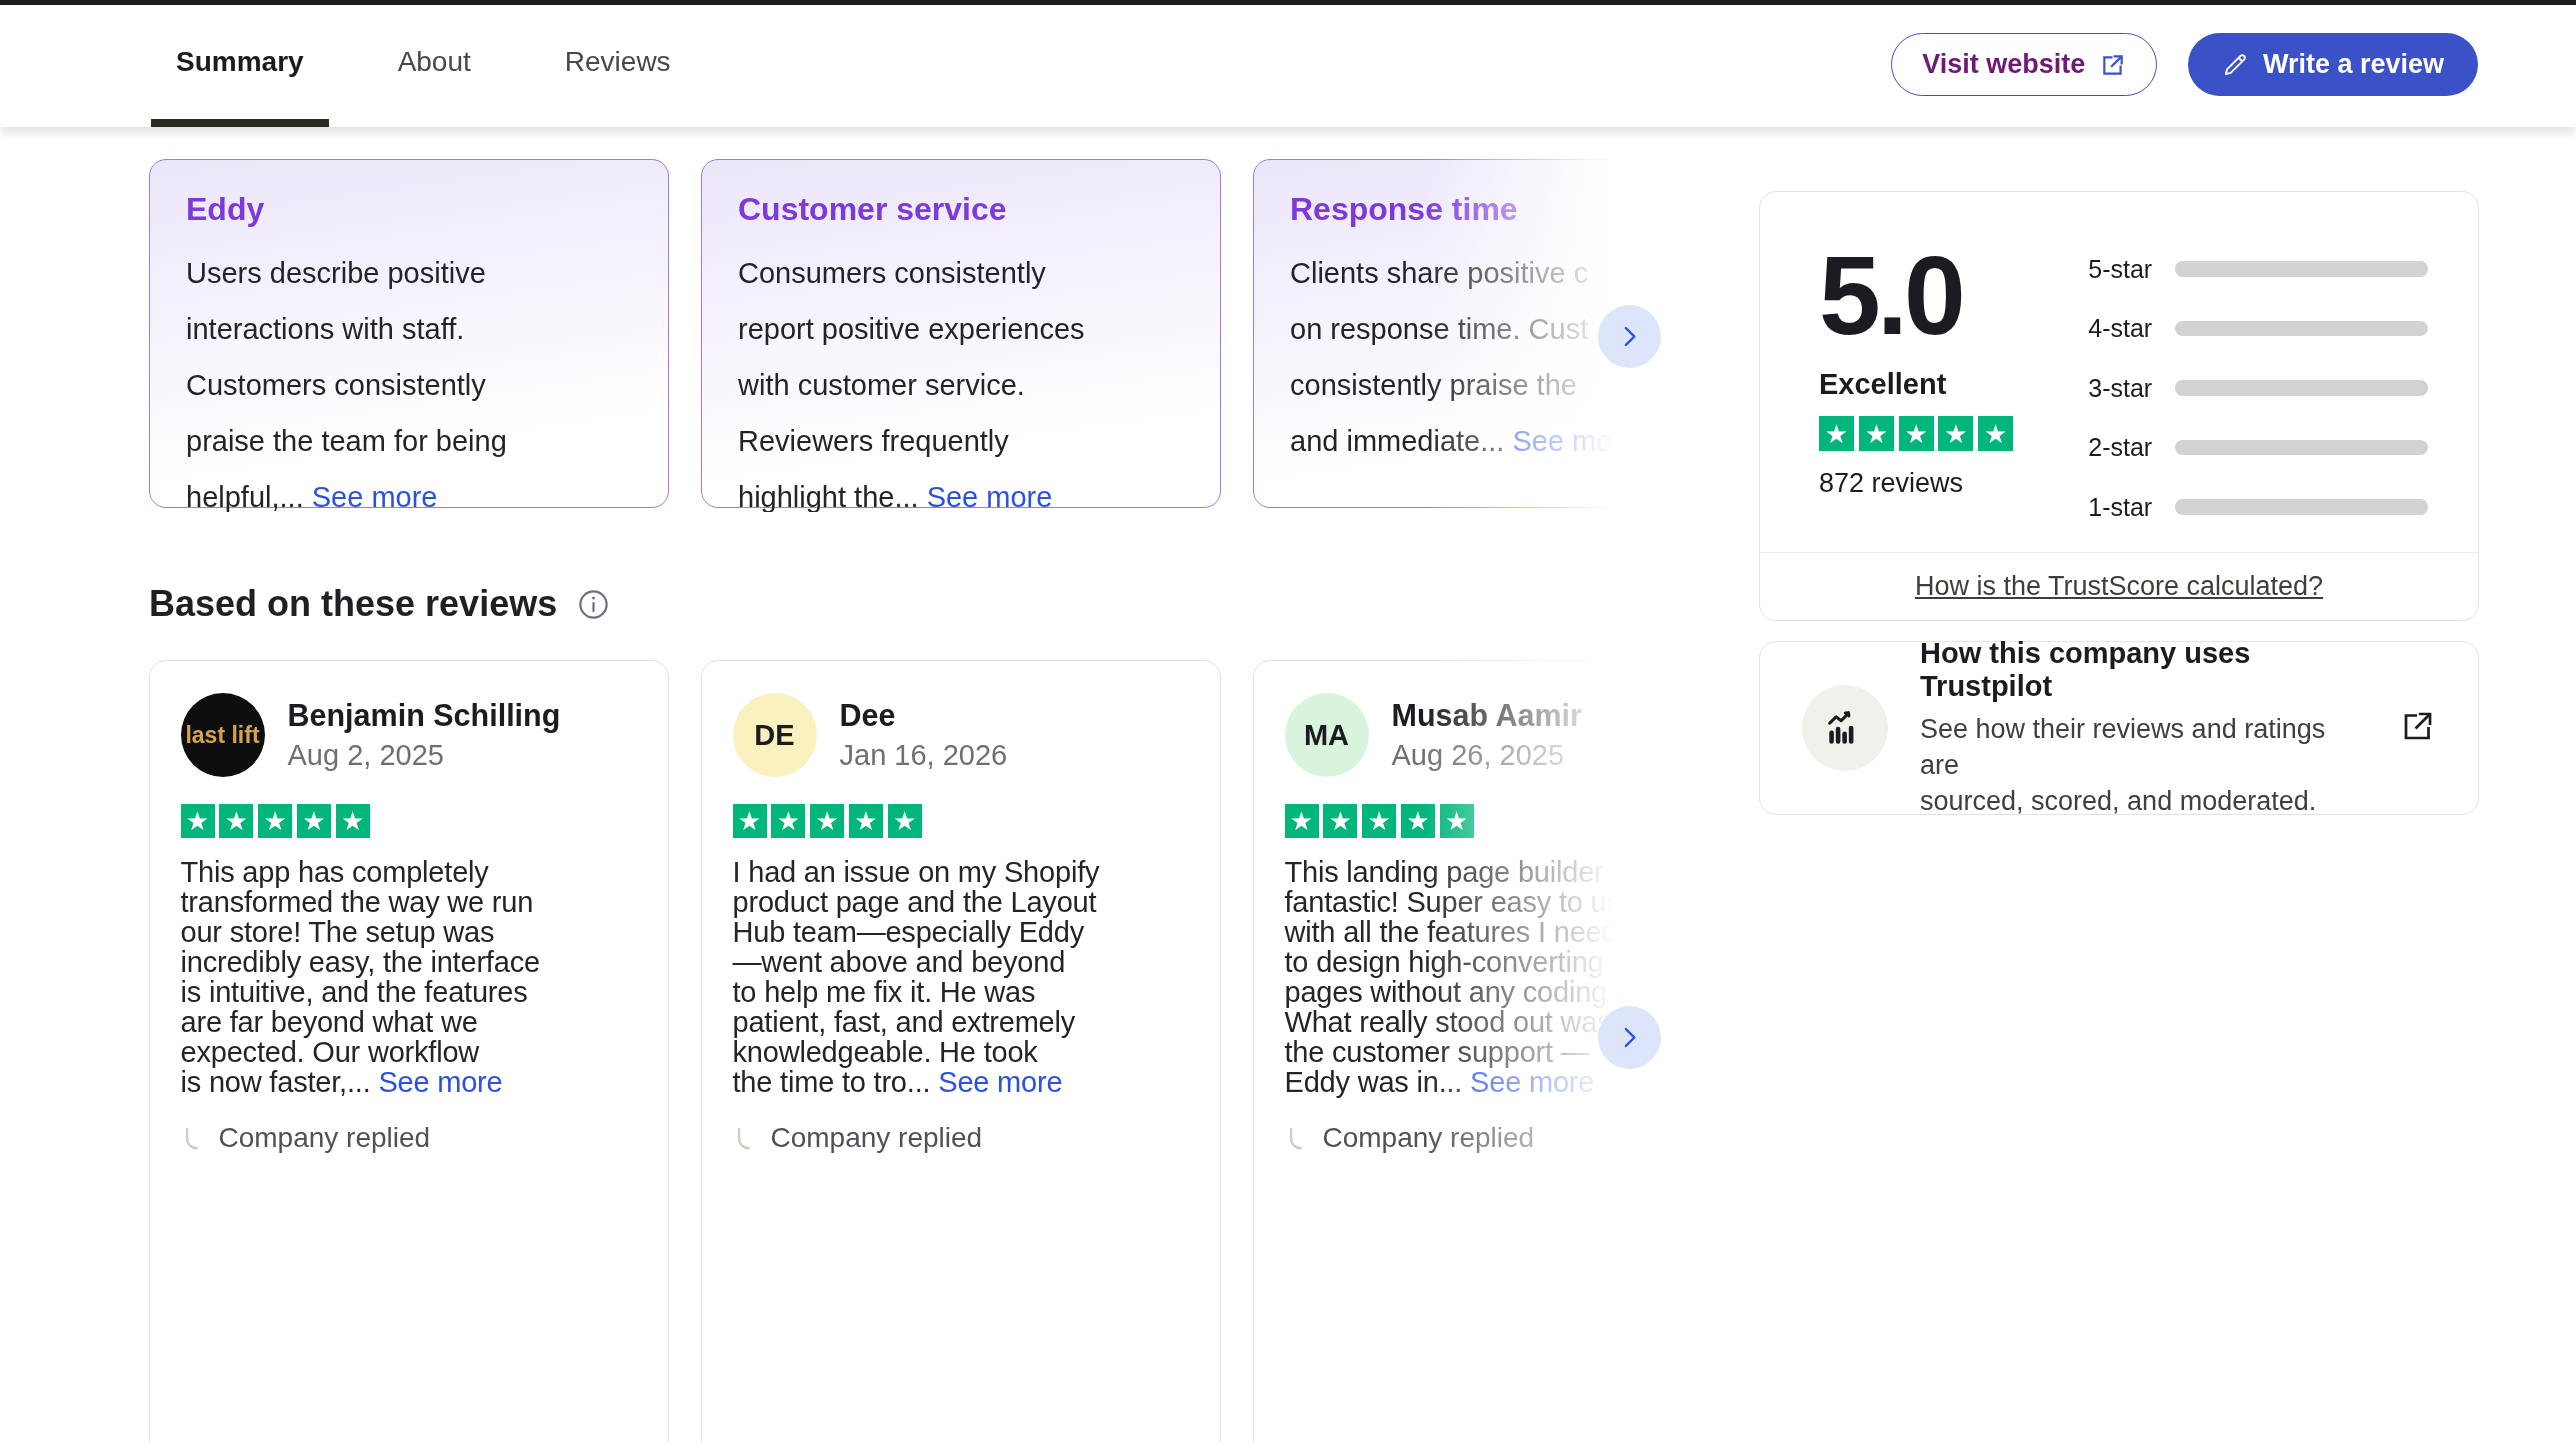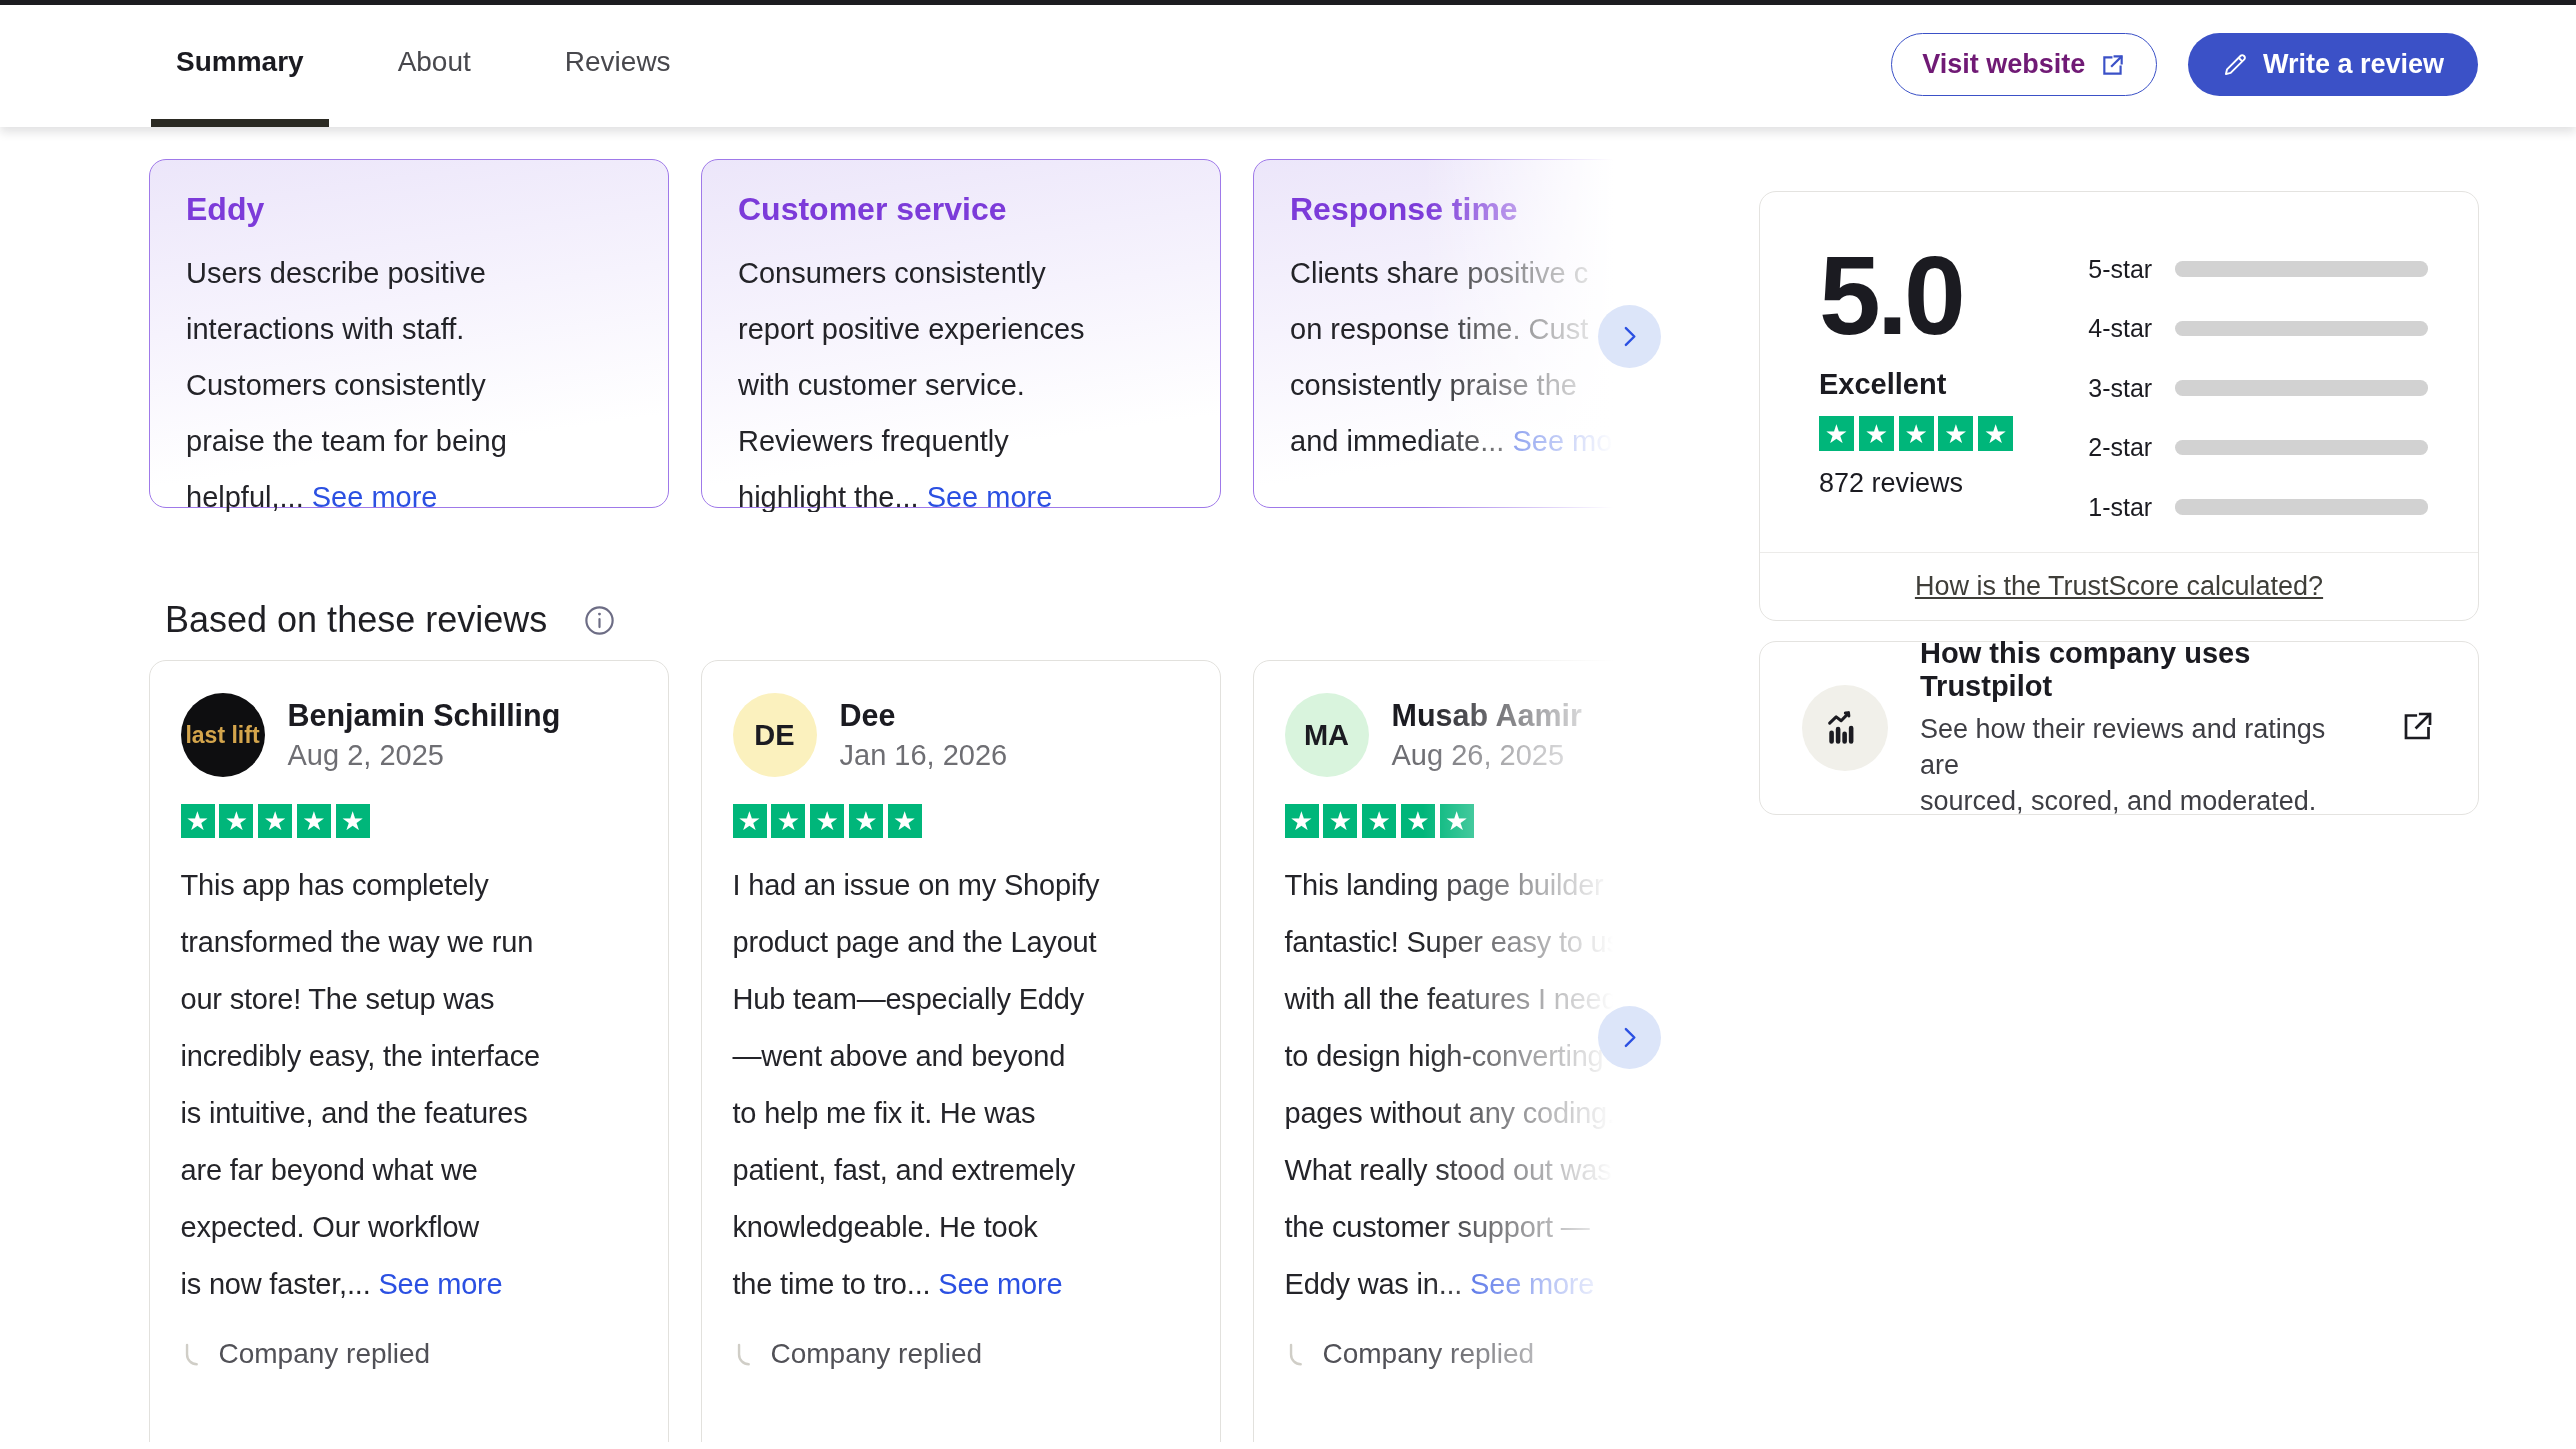--- a/index.html
+++ b/index.html
@@ -59,34 +59,34 @@
       background:#fff;border:1.9px solid #e4e3e0;border-radius:17px;display:flex;align-items:center;
       padding:0 42px;gap:32px;cursor:pointer;}
   .icon-circle{width:86px;height:86px;border-radius:50%;background:#f1f0ea;flex:0 0 auto;
       display:flex;align-items:center;justify-content:center;}
   .cc-title{font-size:29px;font-weight:bold;color:#1b1b21;margin-bottom:7.6px;}
   .cc-desc{font-size:27px;line-height:36px;color:#3e3e44;white-space:pre-line;}
   .cc-ext{margin-left:auto;flex:0 0 auto;}
 
   
   .reviews-heading{position:absolute;left:149px;top:583px;display:flex;align-items:center;gap:19px;}
-  .reviews-heading h2{margin:16px;font-size:36px;font-weight:normal;color:#1f1f24;}
+  .reviews-heading h2{margin:0;font-size:36px;font-weight:bold;color:#1f1f24;}
 
   .reviews-row{position:absolute;left:149px;top:660px;width:1512px;height:782px;overflow:hidden;}
   .review-card{position:absolute;top:0;width:520px;height:932px;box-sizing:border-box;background:#fff;
       border:1.9px solid #e2e1dd;border-radius:17px;padding:32px 30.5px;}
   .rev-header{display:flex;align-items:center;gap:23px;}
   .avatar{width:84px;height:84px;border-radius:50%;display:flex;align-items:center;justify-content:center;
       font-weight:bold;font-size:29px;flex:0 0 auto;}
   .card-0 .avatar{font-size:23px;}
   .rev-name{font-size:30.5px;font-weight:bold;color:#1b1b21;}
   .rev-date{margin-top:6.7px;font-size:29px;color:#6e6e73;}
   .review-card .stars{margin-top:27px;}
   .review-card .tp-star{width:34px;height:34px;}
-  .review-body{display:block;margin-top:19px;font-size:29px;line-height:57px;color:#242429;
+  .review-body{display:block;margin-top:19px;font-size:29px;line-height:30px;color:#242429;
       white-space:pre-line;letter-spacing:-0.2px;}
   .replied{margin-top:25px;display:flex;align-items:center;gap:9px;font-size:28px;color:#515157;}
   .rev-footer{position:absolute;left:32px;right:32px;bottom:36px;display:flex;align-items:center;gap:46px;}
   .action{display:flex;align-items:center;gap:12.4px;font-size:28px;color:#2f2f35;cursor:pointer;}
   .flag-btn{cursor:pointer;display:flex;align-items:center;}
 </style>
 </head>
 <body>
 
 <div class="page">

